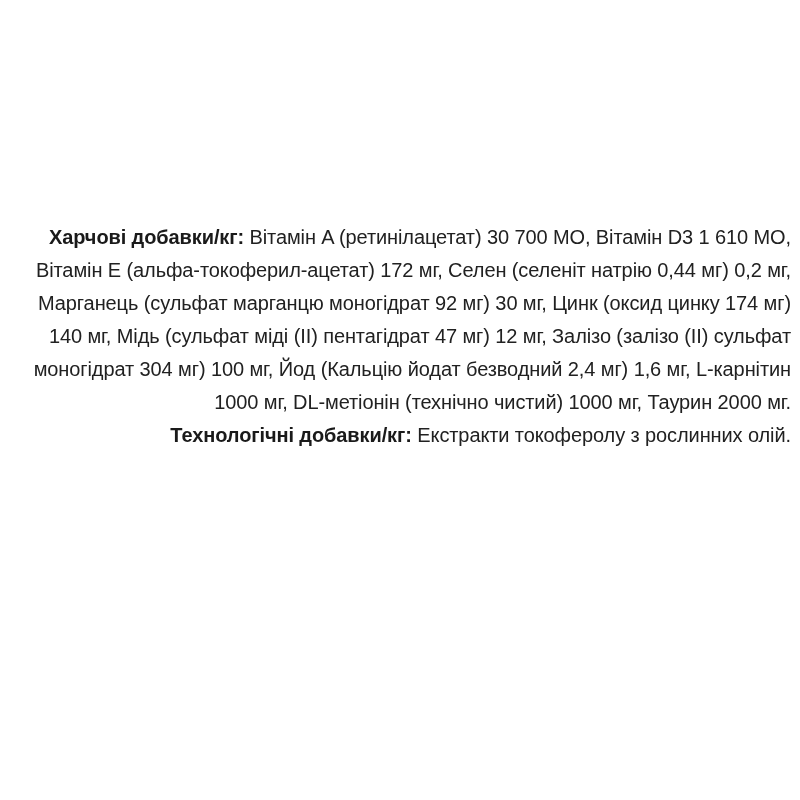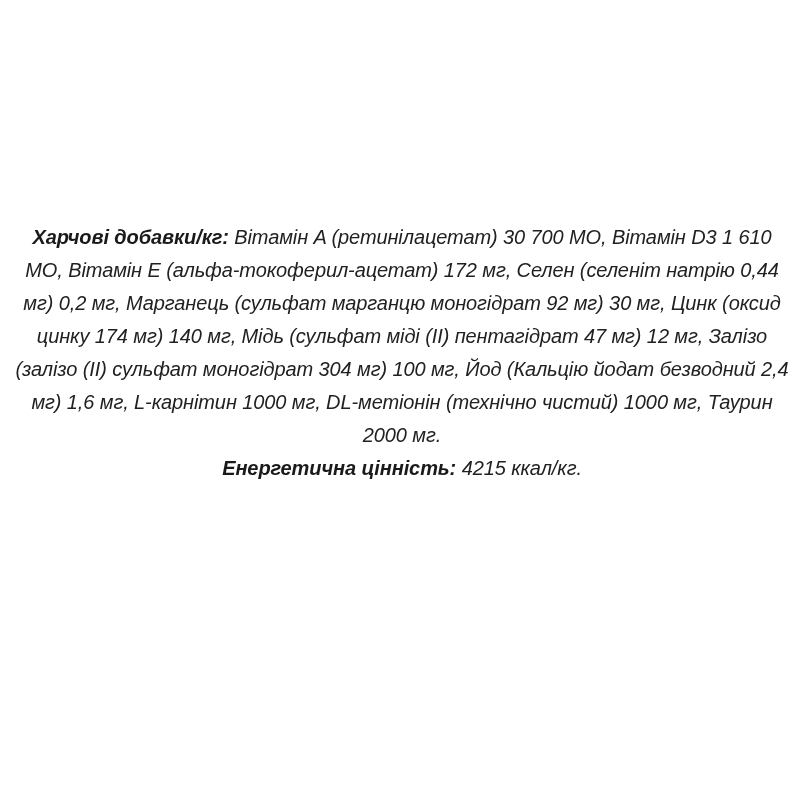--- a/index.html
+++ b/index.html
@@ -24,40 +24,39 @@
     width: 778px;
   }
   .para {
     margin: 0;
     padding: 0;
     font-size: 20px;
     line-height: 33px;
     letter-spacing: -0.1px;
     font-weight: 400;
     color: #212121;
-    text-align: center;
-    font-style: italic;
+    text-align: right;
   }
   .para strong {
     font-weight: 700;
     color: #1a1a1a;
   }
 </style>
 </head>
 <body>
 
 <div class="page">
   <div class="text-block">
 
     <p class="para">
       <strong>Харчові добавки/кг:</strong>
       <span>Вітамін A (ретинілацетат) 30 700 МО, Вітамін D3 1 610 МО, Вітамін E (альфа-токоферил-ацетат) 172 мг, Селен (селеніт натрію 0,44 мг) 0,2 мг, Марганець (сульфат марганцю моногідрат 92 мг) 30 мг, Цинк (оксид цинку 174 мг) 140 мг, Мідь (сульфат міді (II) пентагідрат 47 мг) 12 мг, Залізо (залізо (II) сульфат моногідрат 304 мг) 100 мг, Йод (Кальцію йодат безводний 2,4 мг) 1,6 мг, L-карнітин 1000 мг, DL-метіонін (технічно чистий) 1000 мг, Таурин 2000 мг.</span>
     </p>
 
 
+    <p class="para">
+      <strong>Технологічні добавки/кг:</strong>
+      <span>Екстракти токоферолу з рослинних олій.</span>
+    </p>
 
-    <p class="para">
-      <strong>Енергетична цінність:</strong>
-      <span>4215 ккал/кг.</span>
-    </p>
 
   </div>
 </div>
 
 </body></html>

